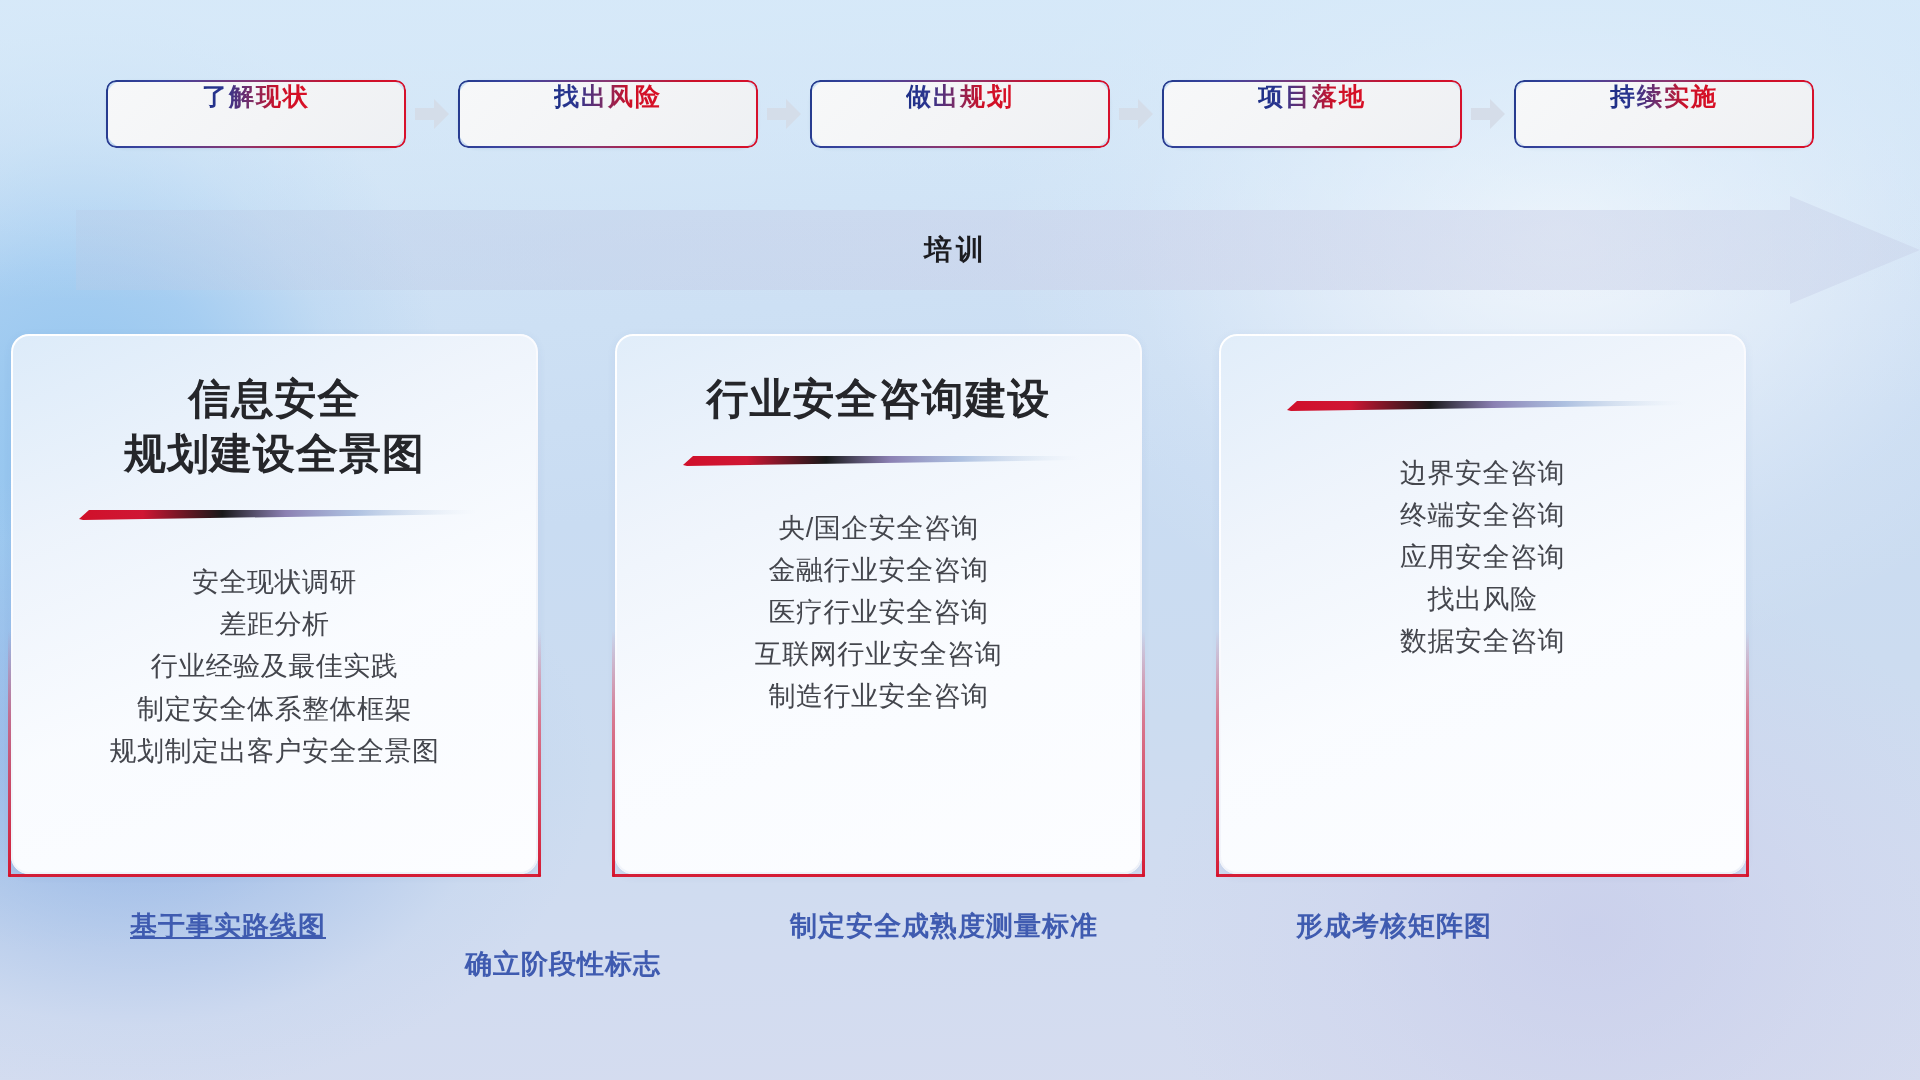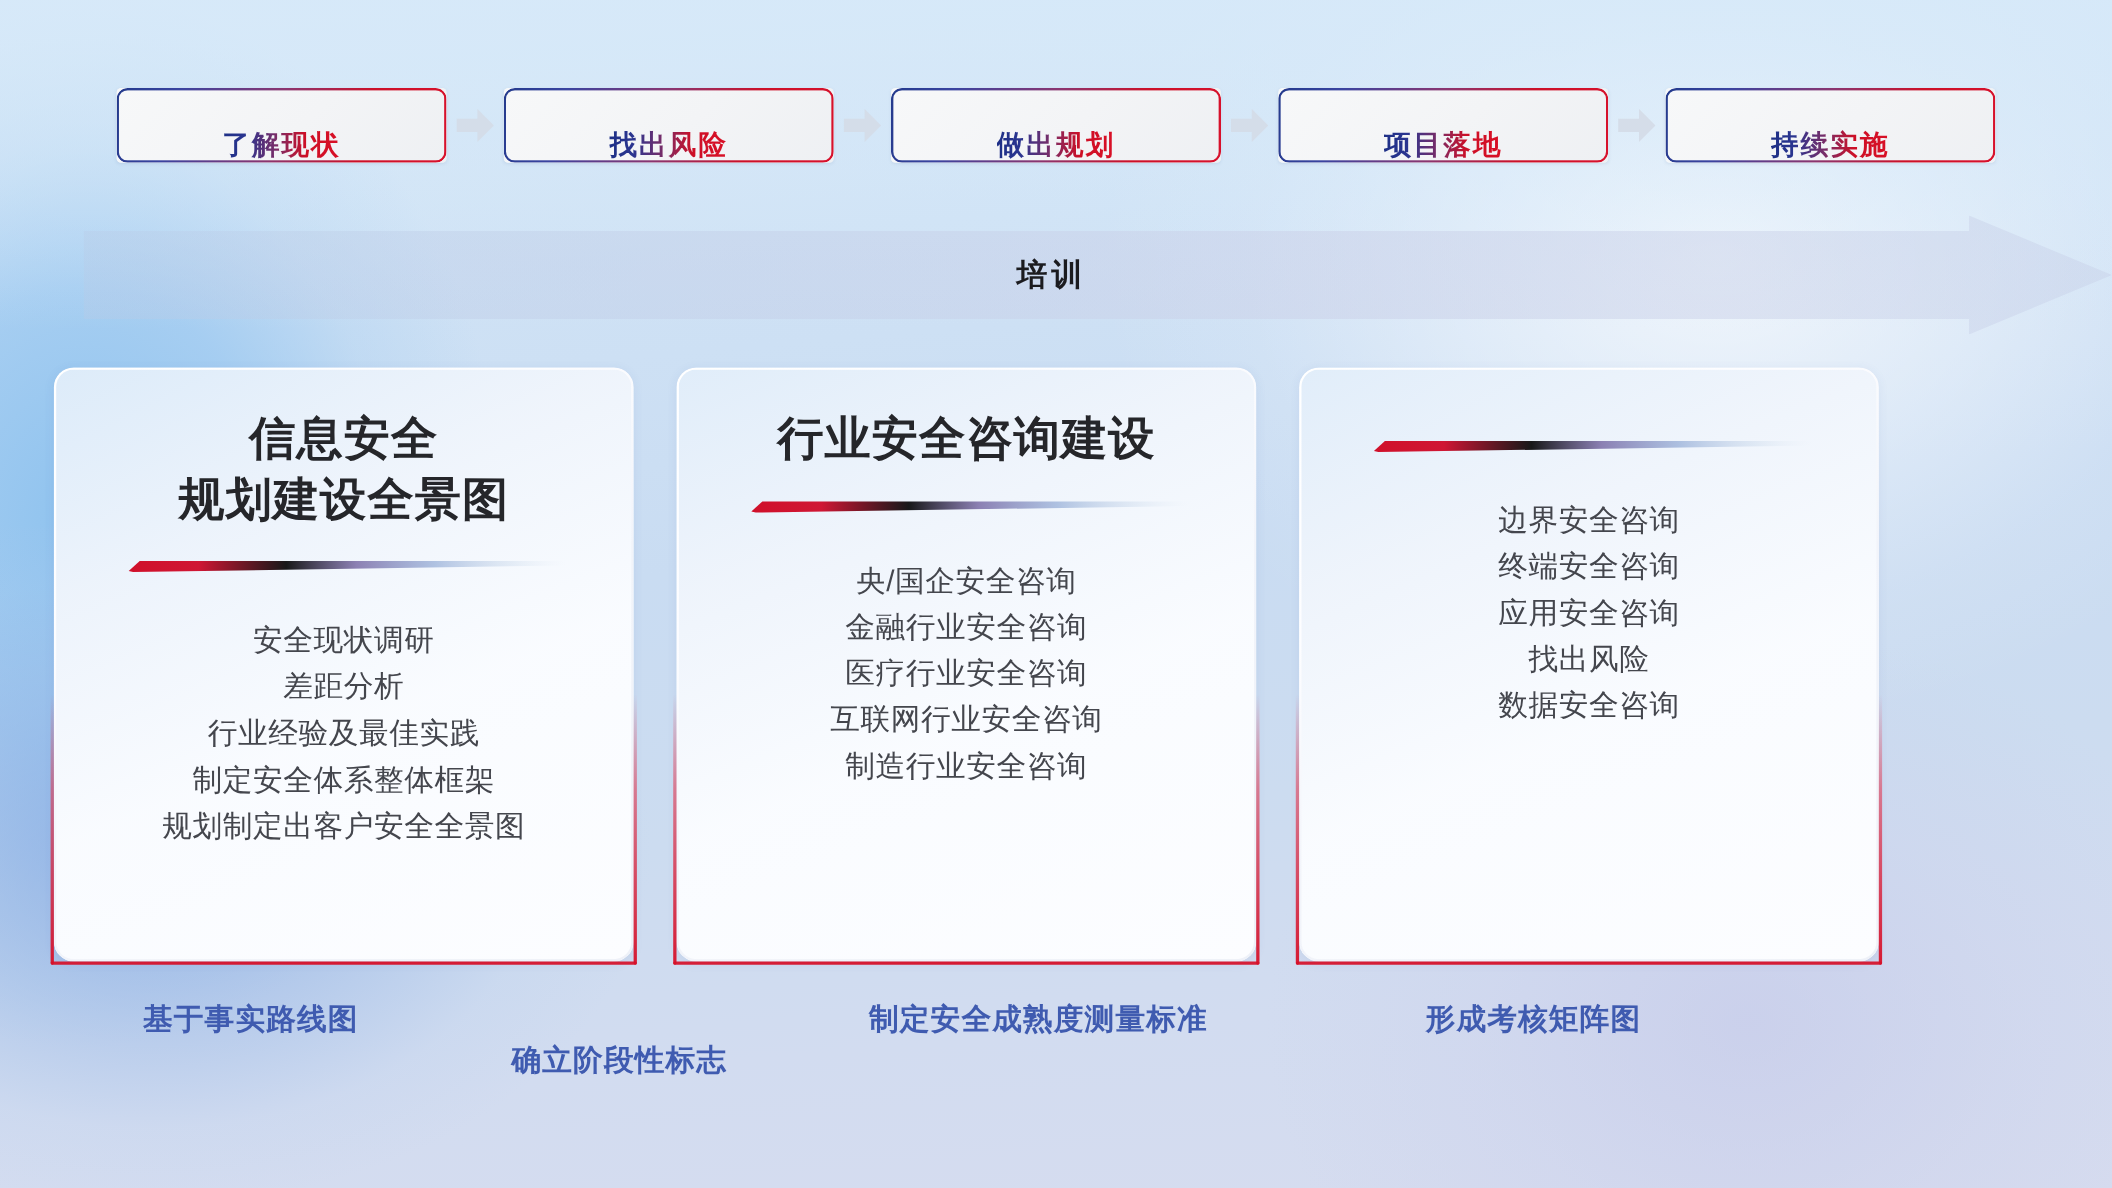--- a/index.html
+++ b/index.html
@@ -37,24 +37,24 @@
     position:absolute;left:0;right:0;top:0;height:300px;
     background:linear-gradient(180deg,rgba(214,233,249,0.85) 0%,rgba(214,233,249,0) 100%);
   }
 
   
   #steps{
     position:absolute;left:0;top:76px;width:1920px;height:76px;
     display:flex;align-items:center;justify-content:center;gap:0;
   }
   .step{
-    width:300px;height:68px;border-radius:4px;
+    width:300px;height:68px;border-radius:20px;
     background:linear-gradient(135deg,#f7f8f9 0%,#f3f4f6 55%,#eef0f3 100%);
     position:relative;
-    display:flex;align-items:flex-end;justify-content:center;
+    display:flex;align-items:flex-start;justify-content:center;
     box-shadow:0 1px 3px rgba(60,90,140,0.10);
   }
   .step::before{
     content:"";position:absolute;inset:0;border-radius:10px;padding:2px;
     background:linear-gradient(105deg,#233a8c 0%,#3a44a0 18%,#8a3570 48%,#cc1028 74%,#d8112c 100%);
     -webkit-mask:linear-gradient(#000 0 0) content-box,linear-gradient(#000 0 0);
     -webkit-mask-composite:xor;mask-composite:exclude;
     pointer-events:none;
   }
   .step-label{
@@ -78,21 +78,21 @@
   #banner svg{position:absolute;inset:0;}
   .banner-label{
     position:absolute;left:0;top:0;width:1760px;height:108px;
     display:flex;align-items:center;justify-content:center;
     font-size:28px;font-weight:700;color:#1b1b1f;letter-spacing:4px;
   }
 
   
   #cards{
     position:absolute;left:0;top:334px;width:1757px;height:548px;
-    display:flex;justify-content:center;gap:39px;
+    display:flex;justify-content:center;gap:77px;
   }
   .card{
     width:527px;height:540px;
     border-radius:18px;
     position:relative;
     background:linear-gradient(158deg,rgba(226,238,250,0.92) 0%,rgba(240,245,252,0.96) 28%,rgba(250,252,255,0.99) 58%,rgba(252,253,255,1) 100%);
     box-shadow:0 2px 10px rgba(60,90,150,0.07);
     overflow:visible;
   }
   
@@ -310,17 +310,17 @@
           <div class="card-list-item">终端安全咨询</div>
           <div class="card-list-item">应用安全咨询</div>
           <div class="card-list-item">找出风险</div>
           <div class="card-list-item">数据安全咨询</div>
         </div>
       </div>
     </div>
   </div>
 
 <div id="footers">
-    <div class="footer-label" style="left: 130px;">基于事实路线图</div>
+    <div class="footer-label" style="left: 130px; text-decoration: underline;">基于事实路线图</div>
     <div class="footer-label" style="left: 465px; margin-top: 38px;">确立阶段性标志</div>
     <div class="footer-label" style="left: 790px;">制定安全成熟度测量标准</div>
     <div class="footer-label" style="left: 1296px;">形成考核矩阵图</div>
   </div>
 
 </body></html>

